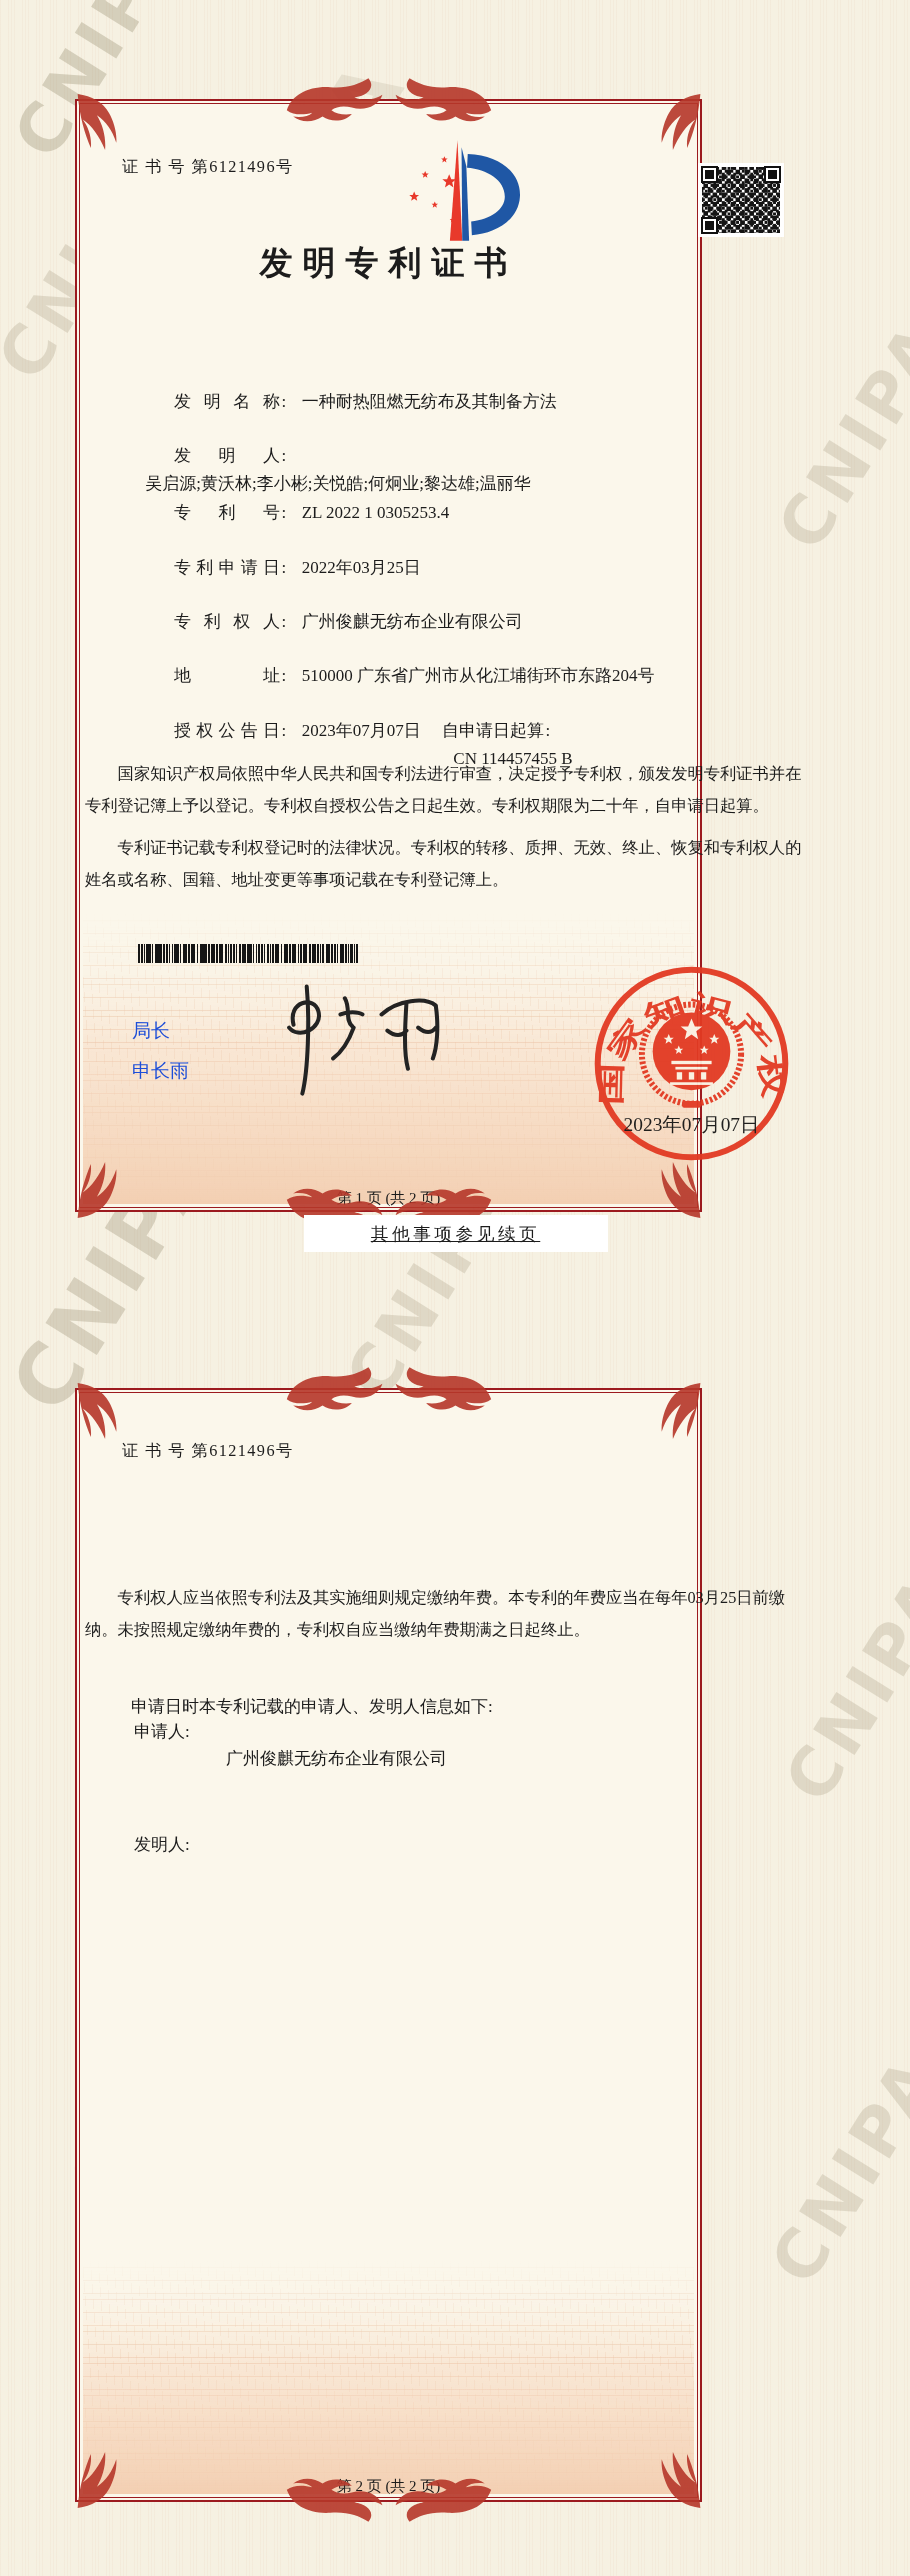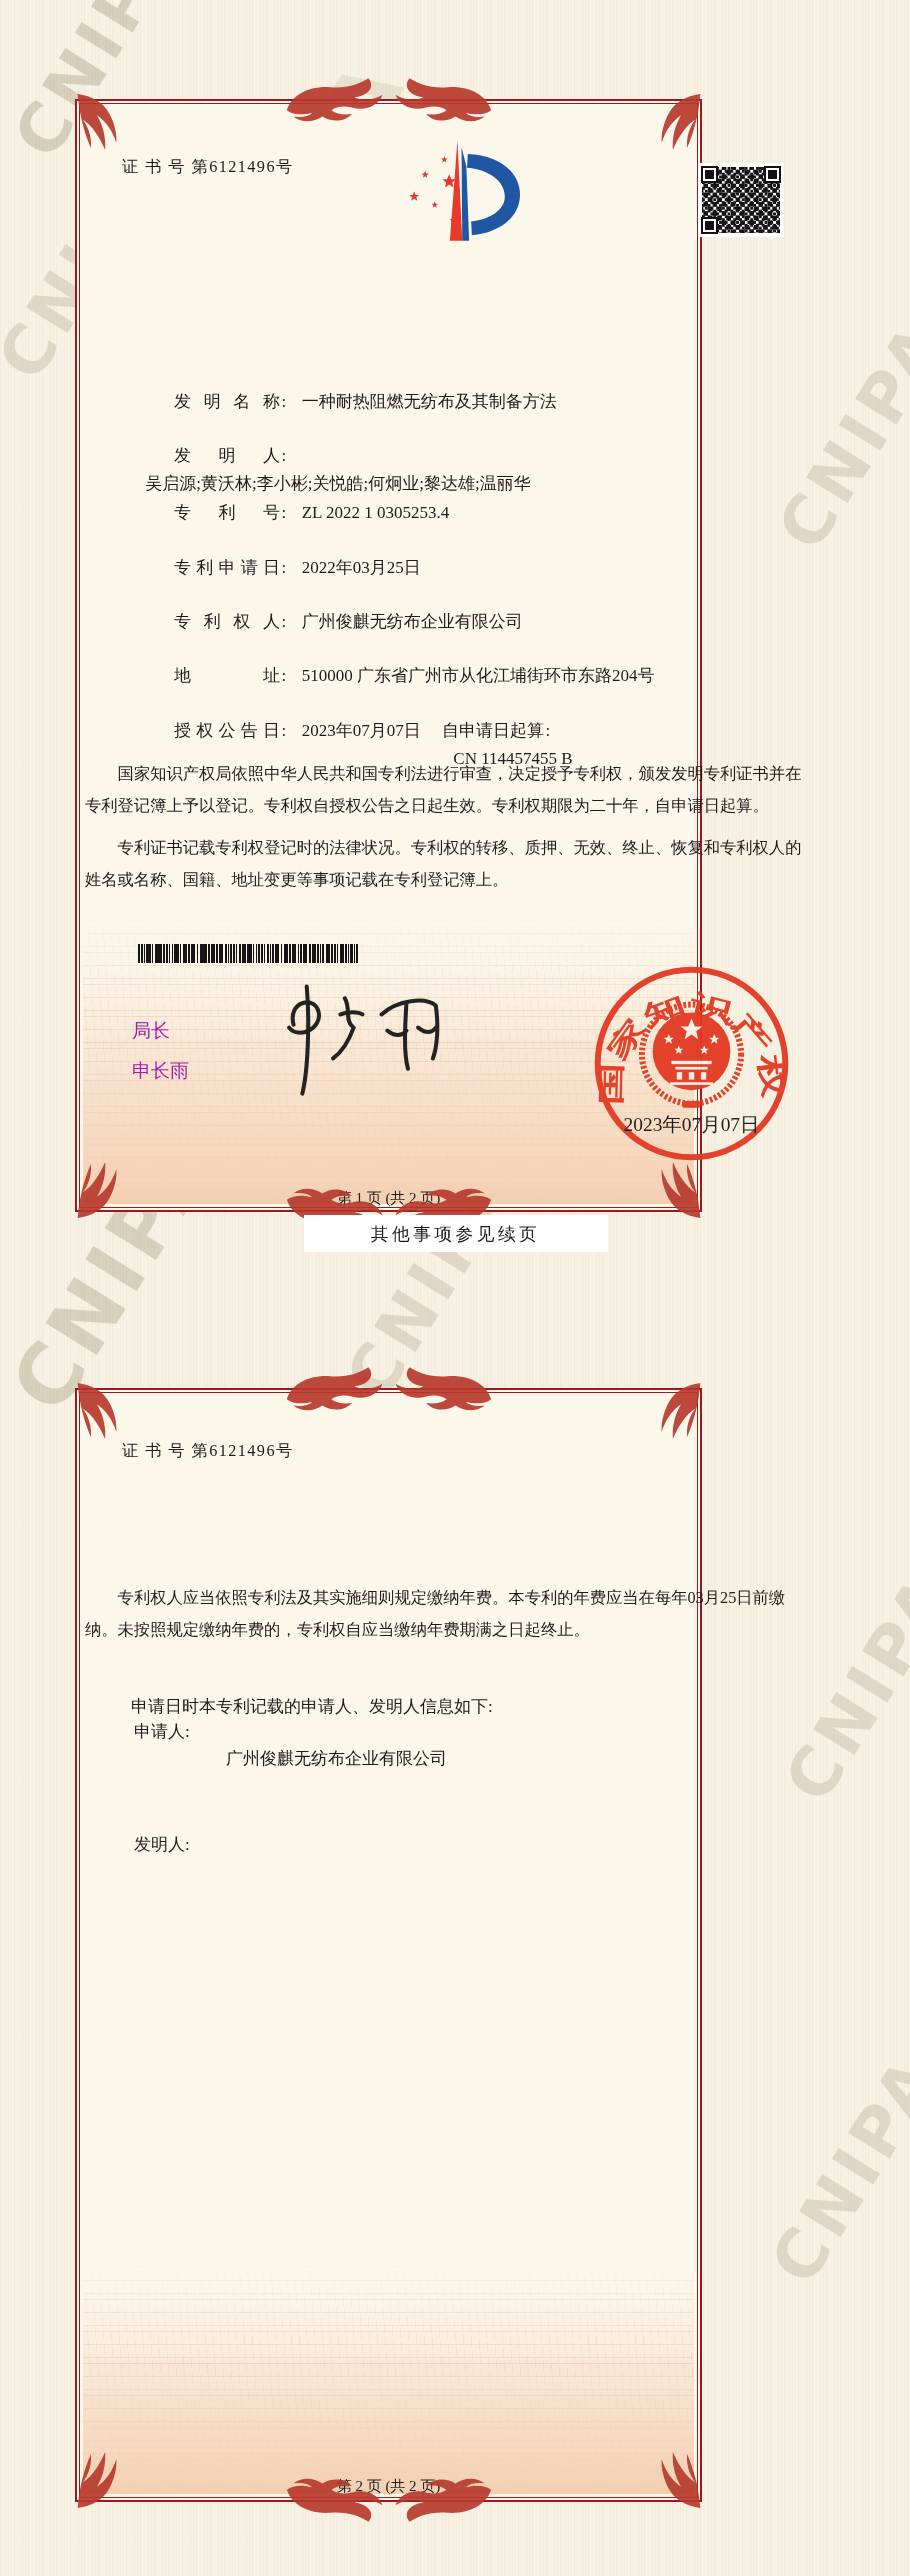--- a/index.html
+++ b/index.html
@@ -43,27 +43,27 @@
       repeating-linear-gradient(90deg,#151515 0 2.1px,transparent 2.1px 9.2px);}
   .guilloche{position:absolute;left:5.7px;right:5.7px;bottom:5.7px;z-index:3;
     background-image:
       linear-gradient(to bottom,rgba(250,236,222,0) 0%,rgba(247,221,198,.75) 55%,#f3cfb2 100%),
       repeating-linear-gradient(to bottom,rgba(216,145,100,.45) 0 0.7px,rgba(255,255,255,0) 0.7px 6.4px),
       repeating-linear-gradient(86deg,rgba(216,145,100,.25) 0 0.7px,rgba(255,255,255,0) 0.7px 7.8px);
     -webkit-mask-image:linear-gradient(to bottom,transparent 0,#000 45%);
     mask-image:linear-gradient(to bottom,transparent 0,#000 45%);}
   .g1{height:290px}.g2{height:233px}
   .sig-label{position:absolute;left:55px;font-size:19px;z-index:4;
-    font-family:"Liberation Sans","DejaVu Sans",sans-serif;color:#a21caf;}
+    font-family:"Liberation Sans","DejaVu Sans",sans-serif;color:#1d4ed8;}
   .signature{position:absolute;left:174px;top:880px;width:198px;height:127px;z-index:4;}
   .seal{position:absolute;left:514px;top:862px;width:201px;height:201px;z-index:5;opacity:.95;}
   .pageno{position:absolute;left:0;right:0;text-align:center;font-size:15px;z-index:4;}
   .note-strip{position:absolute;left:50%;transform:translateX(-50%);top:1215px;width:304px;height:37px;
     background:#fff;display:flex;align-items:center;justify-content:center;font-size:17.7px;
-    letter-spacing:3.5px;z-index:3;}
+    letter-spacing:3.5px;z-index:3;text-decoration:underline;}
   .orn{position:absolute;color:#b6372a;z-index:6;opacity:.9;}
   .corner{width:61px;height:61px;}
   .c-tl{left:-8.5px;top:-8.5px}.c-tr{right:-8.5px;top:-8.5px;transform:scaleX(-1)}
   .c-bl{left:-8.5px;bottom:-8.5px;transform:scaleY(-1)}.c-br{right:-8.5px;bottom:-8.5px;transform:scale(-1,-1)}
   .dragon{width:110px;height:51px;}
   .d-top-l{left:50%;top:-24px;transform:translateX(-110px)}
   .d-top-r{left:50%;top:-24px;transform:scaleX(-1)}
   .d-bot-l{left:50%;bottom:-22.6px;transform:translateX(-110px) scaleY(-1)}
   .d-bot-r{left:50%;bottom:-22.6px;transform:scale(-1,-1)}
   .block{display:block;text-align:right;}
@@ -144,20 +144,21 @@
       </g>
     </svg>
 
     <div class="qr">
       <div class="qr-noise"></div>
       <div class="qr-eye eye-tl"></div>
       <div class="qr-eye eye-tr"></div>
       <div class="qr-eye eye-bl"></div>
     </div>
 
+    <div class="title">发明专利证书</div>
 
     <div class="frow" style="top:287px">
       <span class="flbl">发明名称</span><span class="fcolon">:</span>
       <span class="fval">一种耐热阻燃无纺布及其制备方法</span>
     </div>
 
     <div class="frow" style="top:341px">
       <span class="flbl">发明人</span><span class="fcolon">:</span>
       <span class="fval"><span class="block">吴启源;黄沃林;李小彬;关悦皓;何炯业;黎达雄;温丽华</span></span>
     </div>

